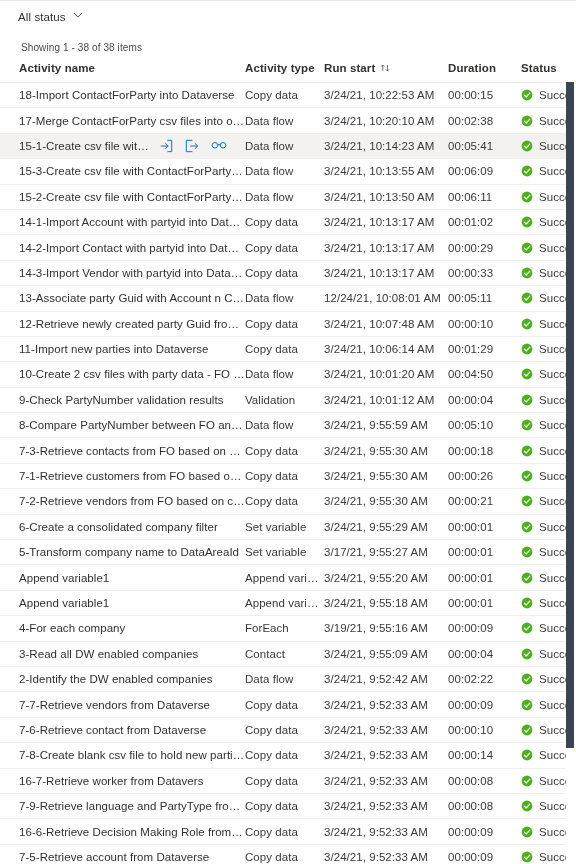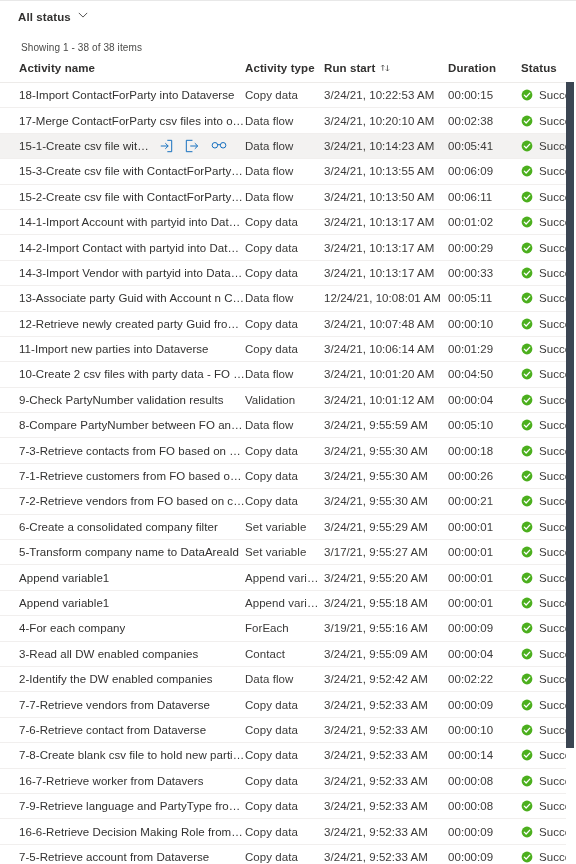--- a/index.html
+++ b/index.html
@@ -23,21 +23,21 @@
     display: flex;
     align-items: center;
     padding-left: 18px;
     box-sizing: border-box;
   }
   .filter-pill {
     display: inline-flex;
     align-items: center;
     gap: 7px;
     font-size: 11.5px;
-    font-weight: 700;
+    font-weight: 400;
     color: #323130;
     cursor: pointer;
     letter-spacing: .1px;
   }
   .chev {
     display: inline-block;
     width: 9px;
     height: 9px;
     position: relative;
     top: -2px;

